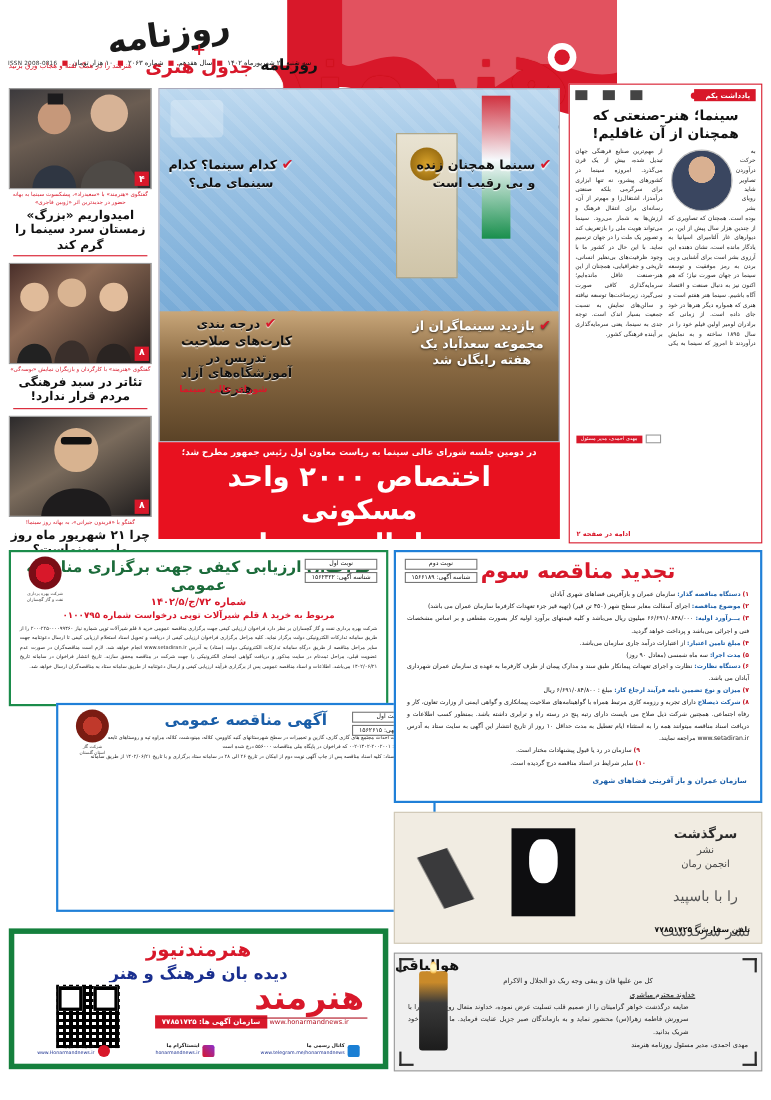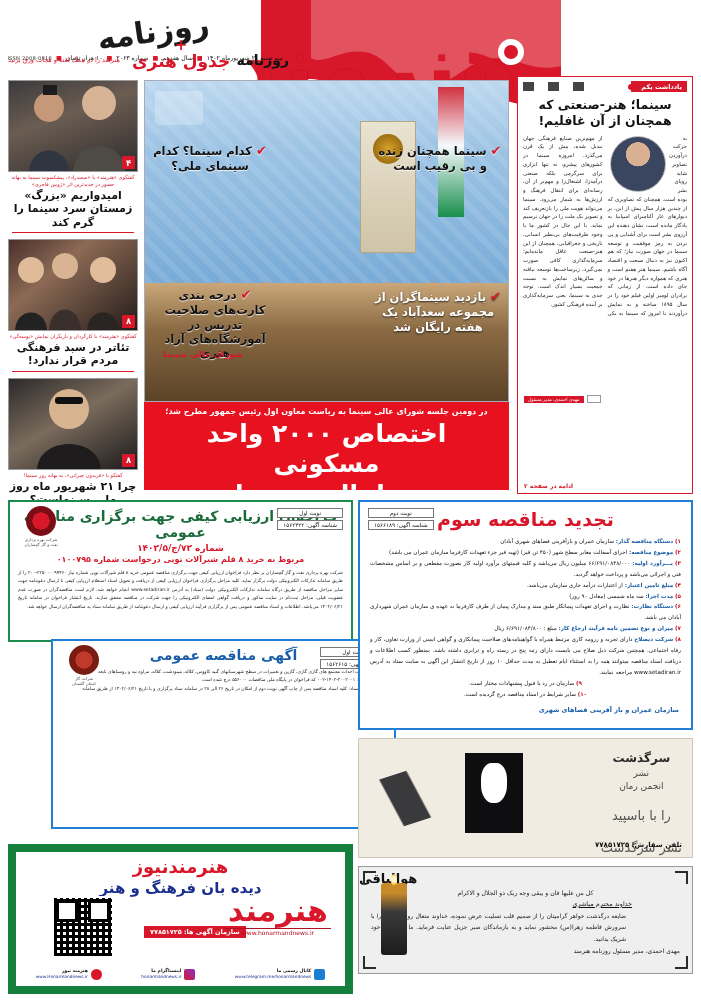--- a/index.html
+++ b/index.html
@@ -271,22 +271,22 @@
   .bk1 { font-size: 12px; font-weight:700; color:#2a2a2a; }
   .bk2 { font-size: 9px; color:#444; margin-top: 3px; }
   .bk3 { font-size: 13px; color:#555; margin-top: 17px; }
   .bk-phone {
     position:absolute; right: 10px; bottom: 8px; direction: rtl;
     font-size: 7px; font-weight:700; color:#111;
   }
 
   
   .promo {
-    position: absolute; left: 0; top: 344px; width: 345px; height: 150px;
-    border: 8px solid #15803d; background:#fff; overflow:hidden;
+    position: absolute; left: 0; top: 344px; width: 345px; height: 128px;
+    border: 5px solid #15803d; background:#fff; overflow:hidden;
   }
   .promo-t1 {
     text-align:center; direction: rtl; font-size: 18px; font-weight: 700;
     color:#d8182a; margin-top: 4px;
   }
   .promo-t2 {
     text-align:center; direction: rtl; font-size: 15px; font-weight: 700;
     color:#1a2f8f; margin-top: 2px;
   }
   .qr {

